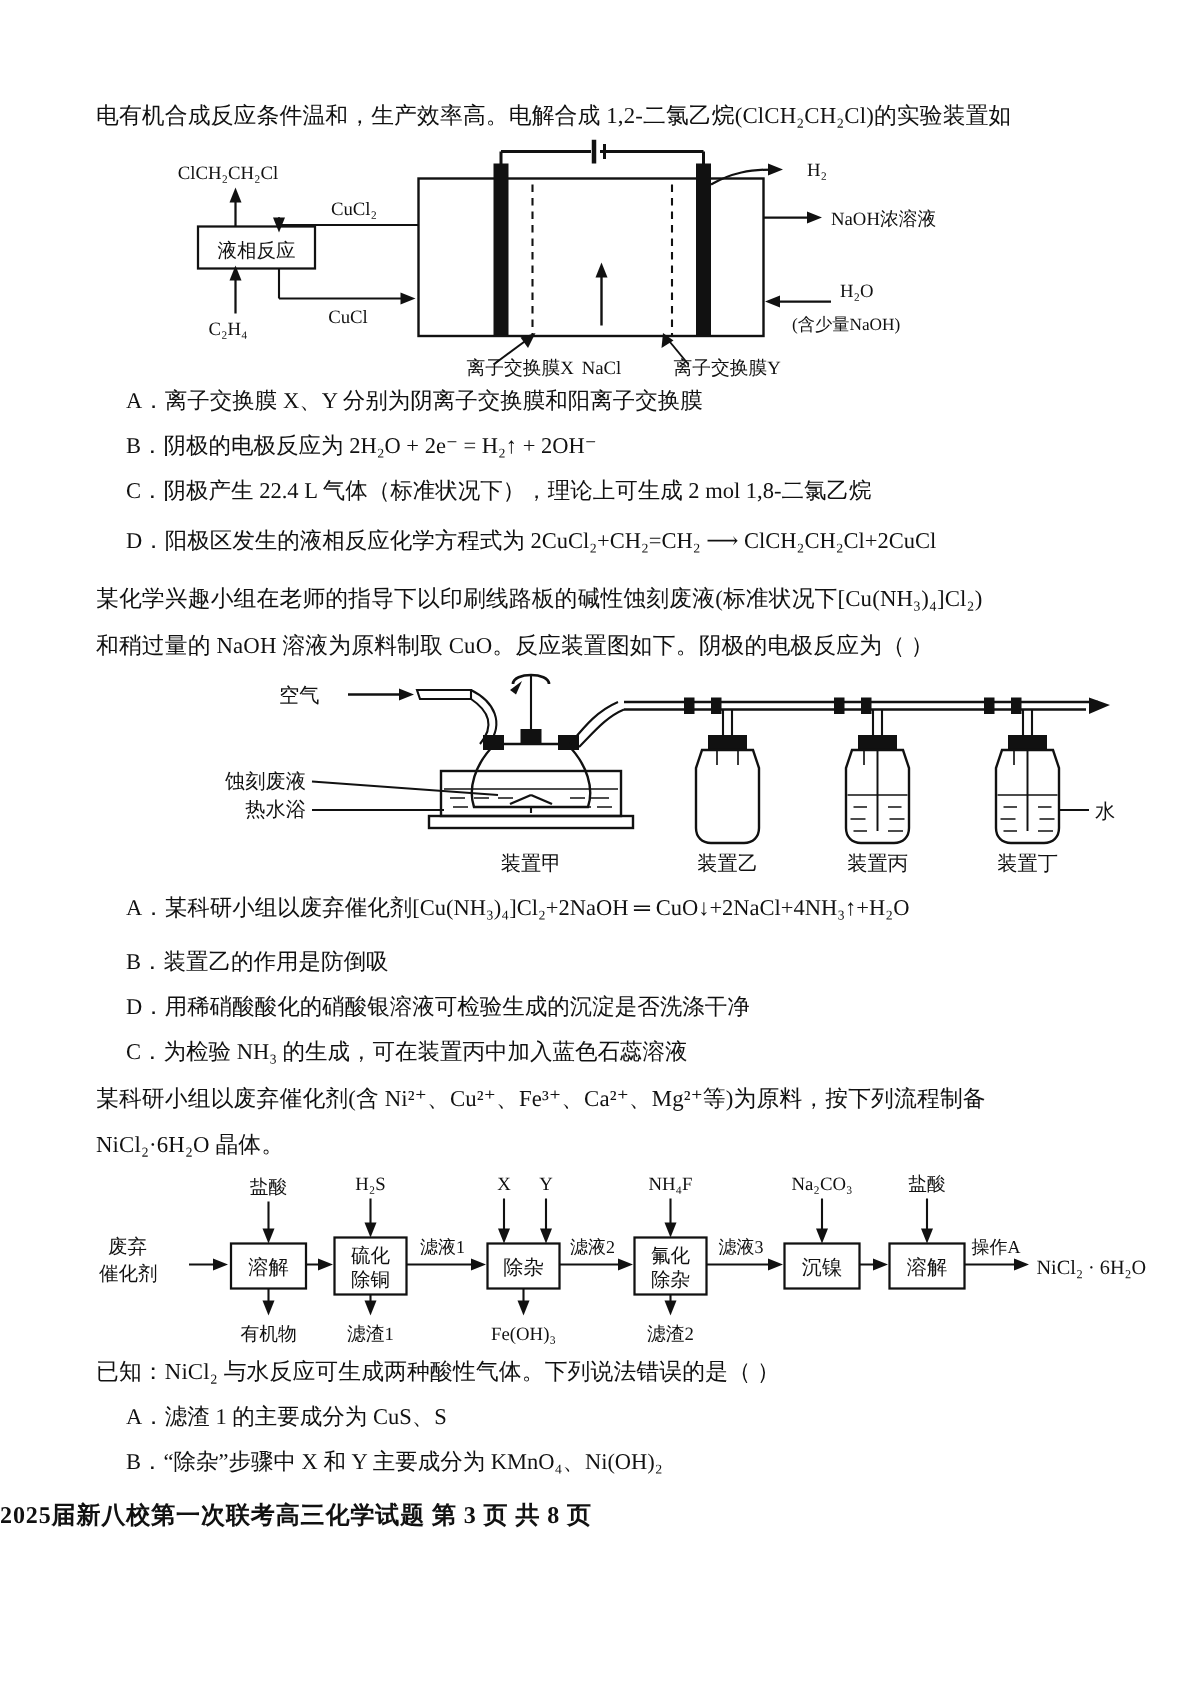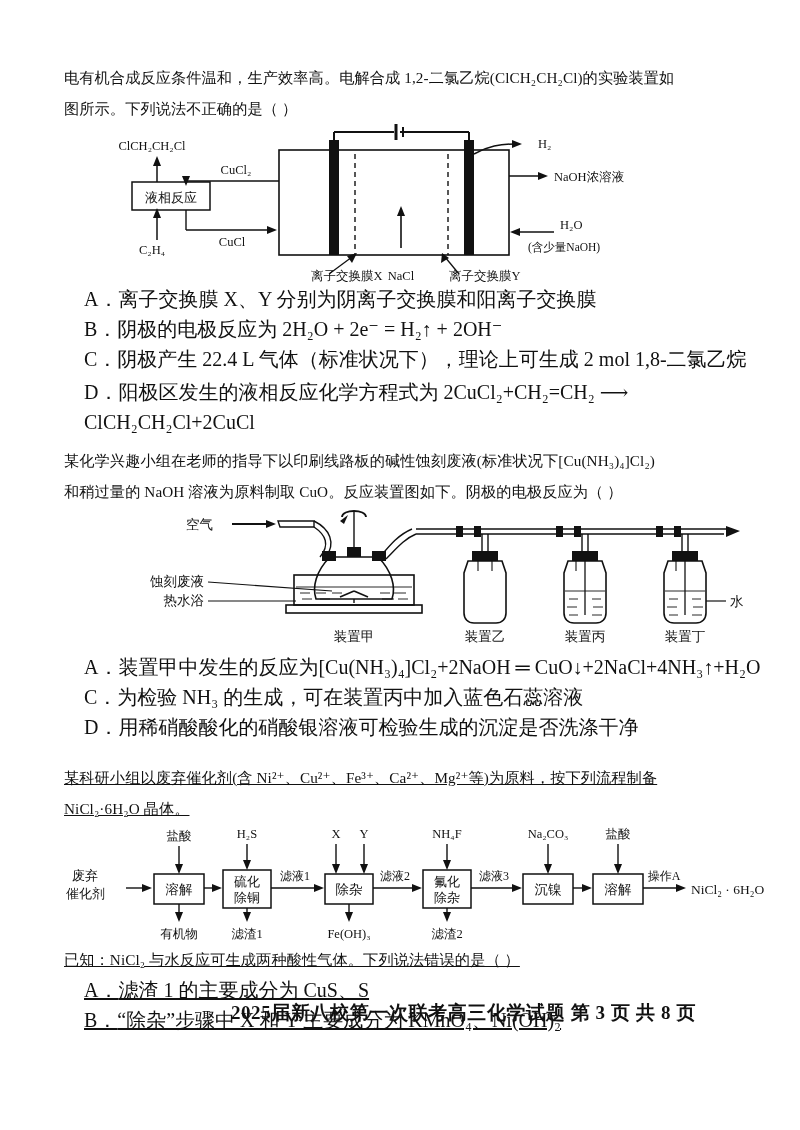--- a/index.html
+++ b/index.html
@@ -28,51 +28,50 @@
     top: 62px;
     width: 700px;
   }
   .qline {
     font-size: 15.2px;
     line-height: 31px;
     letter-spacing: 0.1px;
     text-align: justify;
   }
   .opt {
-    font-size: 20px;
+    font-size: 15px;
     line-height: 30px;
     padding-left: 20px;
   }
   .optD-9 { padding-left: 20px; }
   .fig { position: relative; margin: 0 auto; }
   .footer {
     position: absolute;
     left: 0; right: 0;
     top: 1000px;
-    text-align: right;
-    font-size: 19px;
+    text-align: left;
+    font-size: 16px;
     font-family: "Liberation Serif", serif;
     letter-spacing: 0.6px;
     font-weight: 600;
   }
   svg text {
     font-family: "Liberation Serif", "DejaVu Serif", serif;
     fill: #111;
   }
   .spacer8 { height: 8px; }
 </style>
 </head>
 <body>
 
 <div class="page">
   <div class="content">
 
     <div>
       <div class="qline">电有机合成反应条件温和，生产效率高。电解合成 1,2-二氯乙烷(ClCH₂CH₂Cl)的实验装置如</div>
-      <div class="qline">图所示。下列说法不正确的是（      ）</div>
 
       <div class="fig" style="width:700px;height:160px;">
         <svg width="700" height="160" viewBox="0 0 700 160">
 
           <line x1="270" y1="8" x2="270" y2="26" stroke="#111" stroke-width="2"></line>
           <line x1="270" y1="8" x2="405" y2="8" stroke="#111" stroke-width="2"></line>
           <line x1="405" y1="8" x2="405" y2="26" stroke="#111" stroke-width="2"></line>
 
           <rect x="330" y="0" width="6" height="16" fill="#fff" stroke="none"></rect>
           <line x1="332" y1="0" x2="332" y2="16" stroke="#111" stroke-width="3"></line>
@@ -266,31 +265,34 @@
             <line x1="642" y1="94" x2="662" y2="94" stroke="#111" stroke-width="1.2"></line>
             <text x="666" y="99" font-size="13.5" text-anchor="start">水</text>
             <text x="621" y="134" font-size="13.5" text-anchor="middle">装置丁</text>
           </g>
 
           <text x="290" y="134" font-size="13.5" text-anchor="middle">装置甲</text>
         </svg>
       </div>
 
       <div class="opt">
-        <span>A．</span><span>装置甲中发生的反应为[Cu(NH₃)₄]Cl₂+2NaOH ═ CuO↓+2NaCl+4NH₃↑+H₂O</span>
+        <span>A．</span><span>某科研小组以废弃催化剂[Cu(NH₃)₄]Cl₂+2NaOH ═ CuO↓+2NaCl+4NH₃↑+H₂O</span>
+      </div>
+      <div class="opt" style="margin-top:6px;">
+        <span>B．</span><span>装置乙的作用是防倒吸</span>
+      </div>
+      <div class="opt">
+        <span>D．</span><span>用稀硝酸酸化的硝酸银溶液可检验生成的沉淀是否洗涤干净</span>
       </div>
       <div class="opt">
         <span>C．</span><span>为检验 NH₃ 的生成，可在装置丙中加入蓝色石蕊溶液</span>
       </div>
-      <div class="opt">
-        <span>D．</span><span>用稀硝酸酸化的硝酸银溶液可检验生成的沉淀是否洗涤干净</span>
-      </div>
     </div>
 
-    <div style="margin-top:20px;text-decoration:underline;">
+    <div style="margin-top:0;">
       <div class="qline">某科研小组以废弃催化剂(含 Ni²⁺、Cu²⁺、Fe³⁺、Ca²⁺、Mg²⁺等)为原料，按下列流程制备</div>
       <div class="qline">NiCl₂·6H₂O 晶体。</div>
 
       <div class="fig" style="width:700px;height:120px;">
         <svg width="700" height="120" viewBox="0 0 700 120">
 
           <text x="8" y="56" font-size="13" text-anchor="start">废弃</text>
           <text x="2" y="74" font-size="13" text-anchor="start">催化剂</text>
           <line x1="62" y1="64" x2="82" y2="64" stroke="#111" stroke-width="1.4"></line>
           <polygon points="88,64 78,60 78,68" fill="#111"></polygon>

